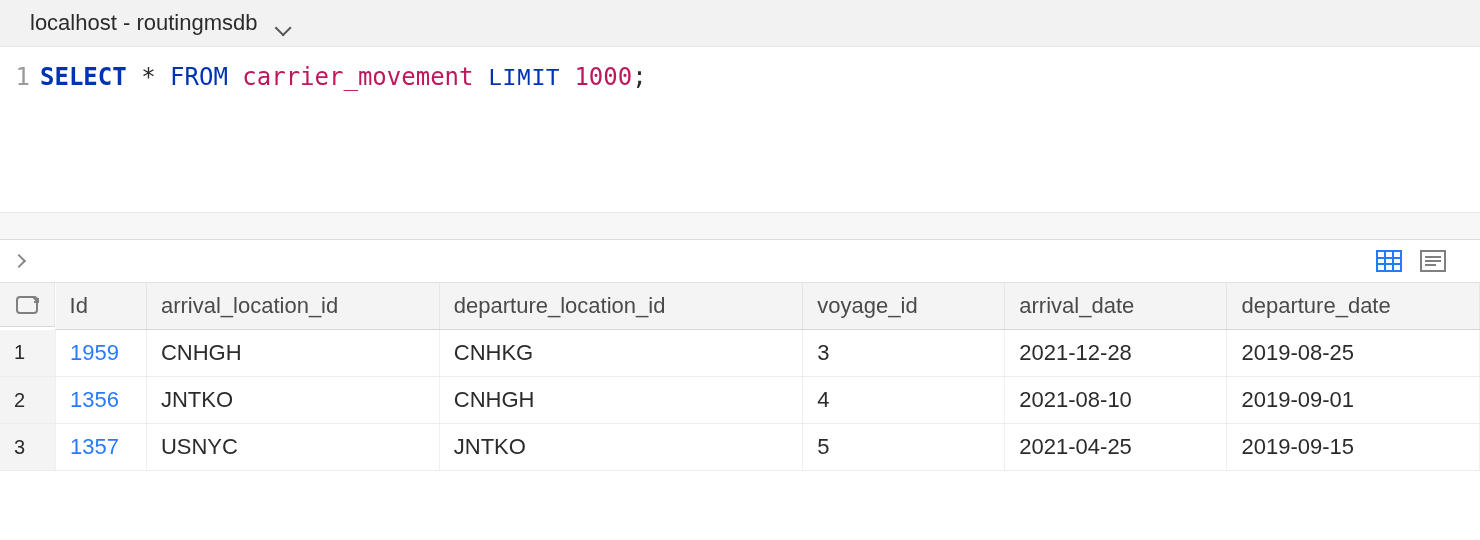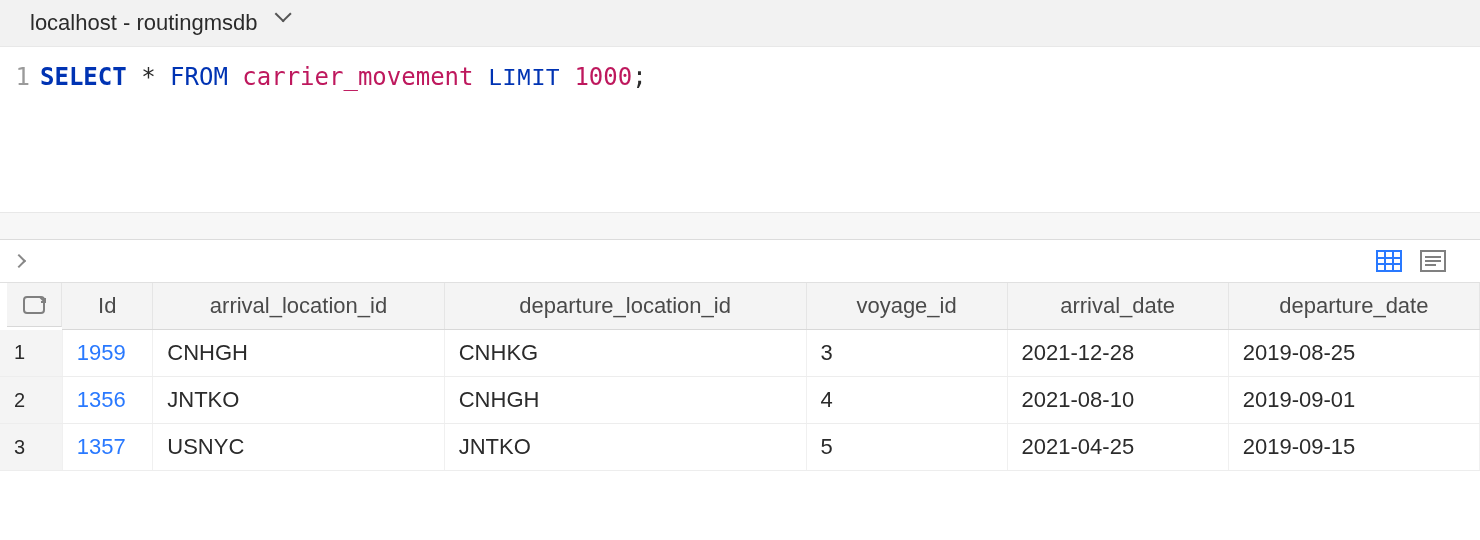--- a/index.html
+++ b/index.html
@@ -11,21 +11,21 @@
       font-family: -apple-system, BlinkMacSystemFont, "Segoe UI", Arial, sans-serif;
       background: #ffffff;
       width: 1480px;
       height: 540px;
       overflow: hidden;
     }
     .connection-bar {
       background: #f2f2f2;
       padding: 10px 30px;
       display: flex;
-      align-items: flex-start;
+      align-items: flex-end;
       gap: 12px;
       border-bottom: 1px solid #e8e8e8;
       font-size: 22px;
       color: #2b2b2b;
     }
     .chevron-down {
       display: inline-block;
       width: 12px;
       height: 12px;
       border-right: 2px solid #555;
@@ -132,23 +132,22 @@
       border-collapse: collapse;
       font-size: 22px;
     }
     .results-table th {
       background: #f4f4f4;
       border-bottom: 1px solid #d8d8d8;
       border-right: 1px solid #e5e5e5;
       padding: 10px 14px;
       font-weight: 400;
       color: #4a4a4a;
-      text-align: center;
+      text-align: left;
       height: 44px;
-      margin-left: 7px;
     }
     .rownum-gutter {
       width: 55px;
       background: #f4f4f4;
       text-align: right;
       padding: 10px 10px 10px 6px;
       color: #7a7a7a;
       font-size: 20px;
       border-bottom: 1px solid #ededed;
       border-right: 1px solid #d8d8d8;

